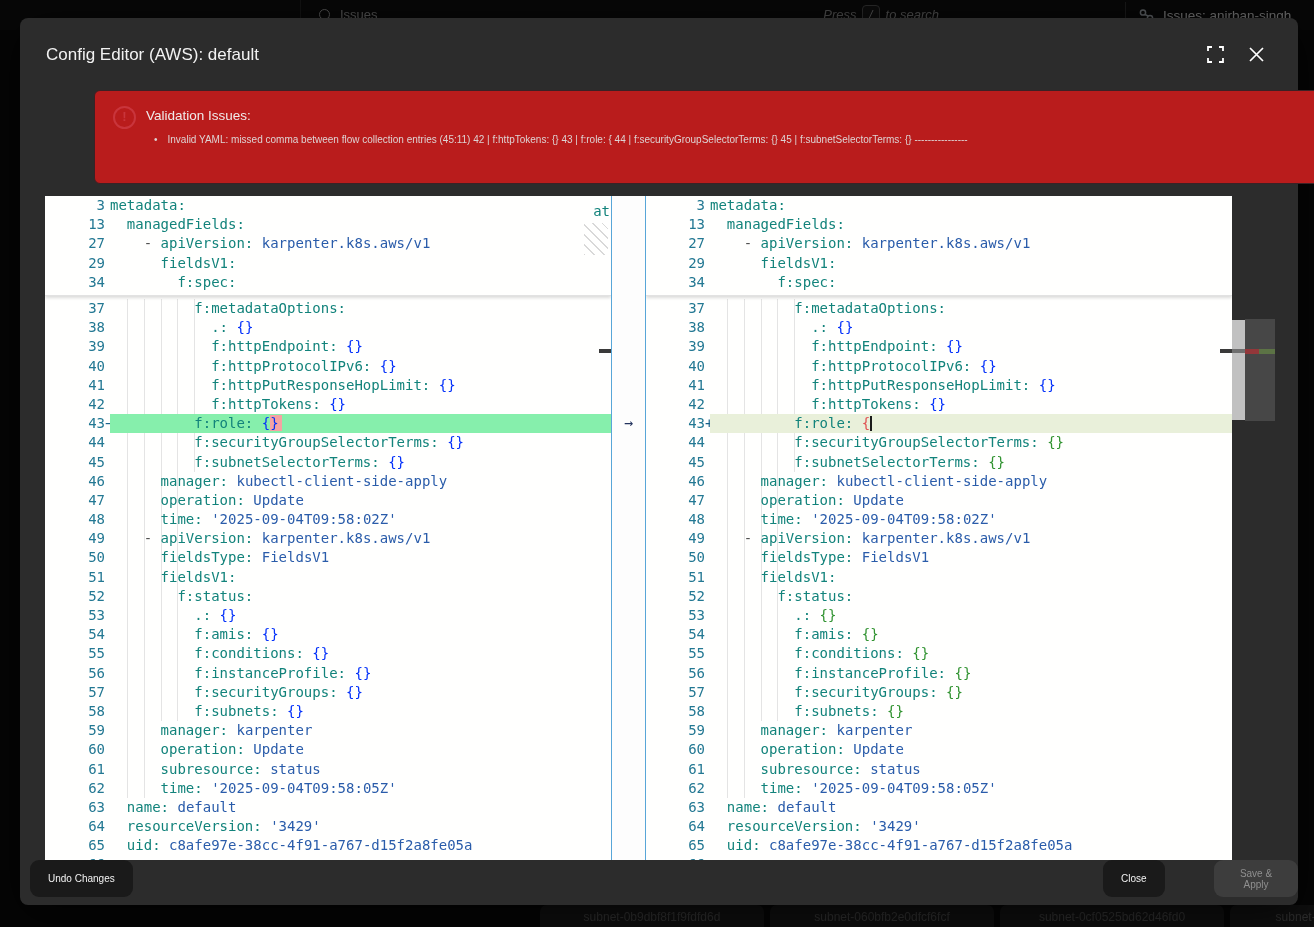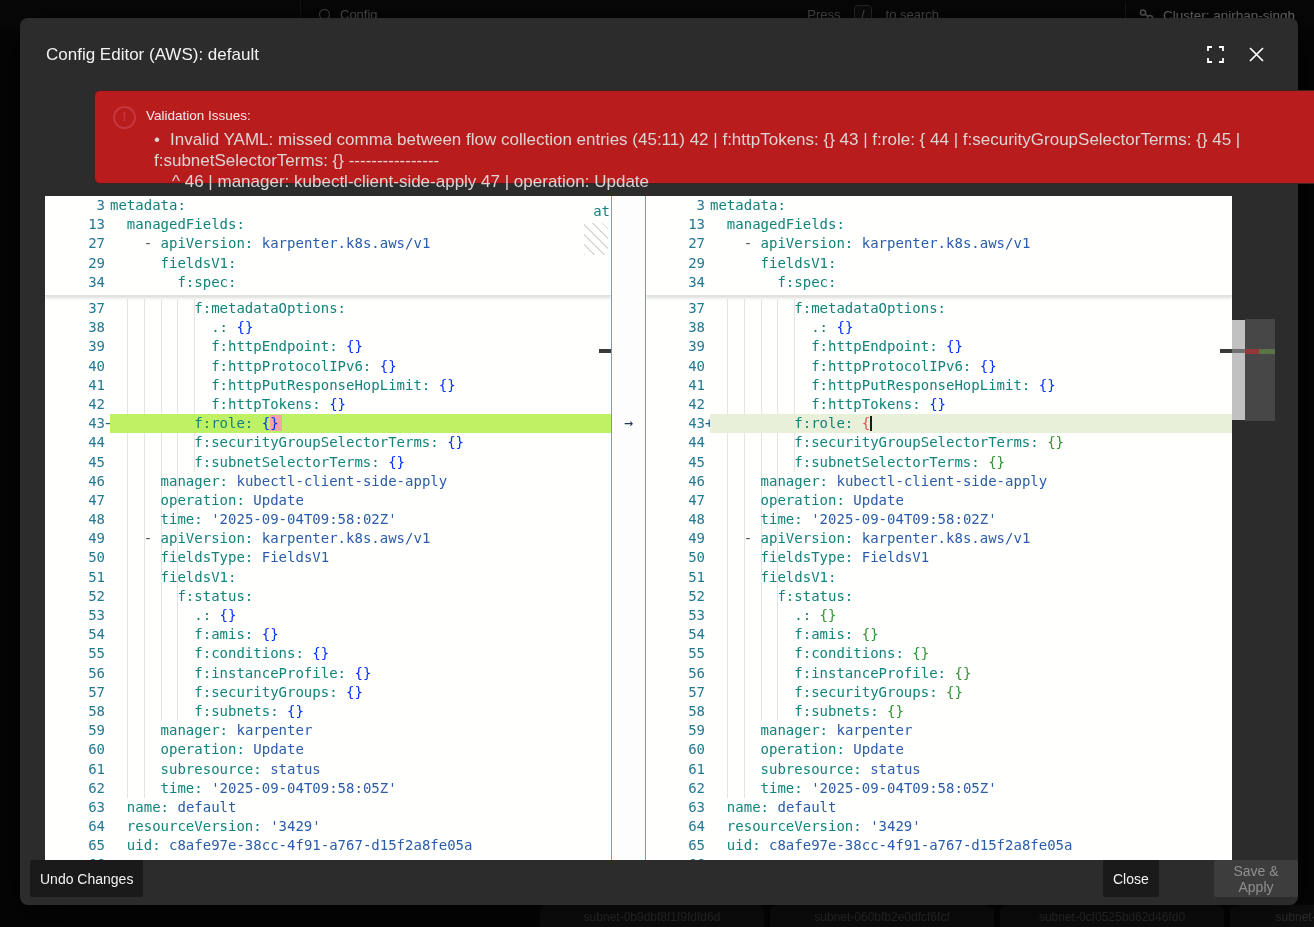--- a/index.html
+++ b/index.html
@@ -5,62 +5,62 @@
   html,body{margin:0;padding:0;background:#090909;}
   .page{position:relative;width:1314px;height:927px;overflow:hidden;background:#0a0a0a;
         font-family:"Liberation Sans",sans-serif;}
   
   .topbar{position:absolute;left:0;top:0;width:1314px;height:30px;background:#0d0d0d;z-index:1;}
   .searchsec{position:absolute;left:300px;top:0;width:656px;height:29px;border-bottom:1px solid #2e2e2e;
              border-left:1px solid #222;display:flex;align-items:center;color:#8f8f8f;font-size:13px;}
   .mag{width:9px;height:9px;border:1.5px solid #8f8f8f;border-radius:50%;margin-left:18px;position:relative;flex:none;}
   .mag::after{content:"";position:absolute;left:8px;top:9px;width:5px;height:1.5px;background:#8f8f8f;transform:rotate(45deg);}
   .search-ph{margin-left:10px;}
-  .hint{margin-left:auto;margin-right:18px;display:flex;align-items:center;gap:14px;color:#848484;font-size:13px;}
+  .hint{margin-left:auto;margin-right:18px;display:flex;align-items:center;gap:6px;color:#848484;font-size:13px;font-style:italic;}
   .keycap{border:1px solid #4a4a4a;border-radius:4px;padding:0 6px;height:17px;line-height:16px;font-size:11px;color:#9a9a9a;background:#161616;}
   .topdiv{position:absolute;left:1125px;top:2px;width:1px;height:26px;background:#2c2c2c;}
   .cluster{position:absolute;left:1138px;top:0;height:30px;display:flex;align-items:center;gap:8px;color:#c3c3c3;font-size:13.5px;white-space:nowrap;}
   
   .chips{position:absolute;left:540px;top:905px;display:flex;gap:6px;z-index:1;}
   .chip{width:224px;height:40px;background:#1d1d1d;border-radius:7px 7px 0 0;color:#565656;font-size:12px;
         display:flex;justify-content:center;padding-top:5px;white-space:nowrap;overflow:hidden;}
   
   .overlay{position:absolute;inset:0;background:rgba(0,0,0,0.45);z-index:2;}
   .modal{position:absolute;left:20px;top:18px;width:1278px;height:887px;background:#2c2c2c;border-radius:8px;
          box-shadow:0 10px 45px rgba(0,0,0,0.65);z-index:3;}
   .mtitle{position:absolute;left:26px;top:27px;font-size:17px;color:#f2f2f2;}
   .hdr-ic{position:absolute;top:25px;width:22px;height:22px;cursor:pointer;display:flex;align-items:center;justify-content:center;}
   .ic-full{left:1184px;} .ic-close{left:1225px;}
   
   .banner{position:absolute;left:26px;top:72px;width:1224px;height:92px;background:#b91c1c;border:1px solid #3c2125;border-radius:6px;margin-left:48px;}
   .b-ic{position:absolute;left:18px;top:15px;width:19px;height:19px;border:2px solid #c9353c;border-radius:50%;
         color:#c9353c;font-weight:bold;font-size:13px;text-align:center;line-height:18px;}
   .b-ic::after{content:"!";}
   .b-head{position:absolute;left:51px;top:17px;font-size:13.5px;color:#f0eaea;}
-  .b-body{position:absolute;left:59px;top:38px;right:40px;font-size:17px;line-height:21px;color:#ded4d4;}
+  .b-body{position:absolute;left:59px;top:38px;right:40px;font-size:10px;line-height:21px;color:#ded4d4;}
   .b-body .bullet::before{content:"\2022";margin-right:10px;}
   .b-l2{padding-left:18px;display:block;}
   
   .editor{position:absolute;left:25px;top:178px;width:1235px;height:664px;overflow:hidden;}
   .pane{position:absolute;top:0;height:664px;background:#fffffe;overflow:hidden;}
   .pane-left{left:0;width:566px;}
   .pane-right{left:601px;width:586px;}
   .strip{position:absolute;left:566px;top:0;width:35px;height:664px;background:#fdfdfd;
          border-left:1px solid #58a6d8;border-right:1px solid #58a6d8;box-sizing:border-box;}
   .strip .arrow{position:absolute;left:0;right:0;top:218px;height:19px;text-align:center;font-size:15px;color:#23335e;cursor:pointer;
                 font-family:"DejaVu Sans Mono",monospace;line-height:19px;}
   .sticky{position:absolute;left:0;right:0;top:0;height:99px;background:#fffffe;
           border-bottom:1px solid #e2e2e2;box-shadow:0 2px 3px rgba(0,0,0,0.14);z-index:3;}
   .rows{position:absolute;left:0;right:0;top:103px;z-index:2;}
   .crow{display:flex;height:19.2px;line-height:19.2px;font-family:"DejaVu Sans Mono",monospace;font-size:14px;white-space:pre;}
   .ln{flex:none;width:60px;text-align:right;color:#237893;}
   .pane-right .ln{width:59px;}
   .lnsuf{flex:none;width:5px;color:#16618b;overflow:visible;}
   .code{flex:1;}
-  .crow.removed .code{background:#bef264;}
+  .crow.removed .code{background:#86efac;}
   .crow.added .code{background:#e9f0da;}
   .tok-t{color:#333;}
   .tok-k{color:#12837b;}
   .tok-v{color:#2a5caa;margin-top:28px;}
   .tok-b{color:#0431fa;}
   .tok-g{color:#319331;}
   .tok-r{color:#e05252;}
   .tok-d{color:#525252;}
   .tok-hb{color:#0431fa;background:#f5a3a3;padding-right:3px;}
   .cursor{display:inline-block;width:2px;height:15px;background:#1b1b1b;vertical-align:-3px;}
@@ -74,50 +74,50 @@
   .hatch{position:absolute;right:3px;top:27px;width:24px;height:32px;z-index:4;opacity:.8;
          background:repeating-linear-gradient(45deg,#cfcfcf 0 1px,transparent 1px 7px);}
   
   .rgutter{position:absolute;left:1187px;top:0;width:48px;height:664px;background:#2c2c2c;}
   .sb-slider{position:absolute;left:0;top:124px;width:13px;height:100px;background:#c1c1c1;cursor:pointer;}
   .sb-mark{position:absolute;left:0;top:153px;width:13px;height:4px;background:#6f6f6f;}
   .ov-view{position:absolute;left:13px;top:123px;width:30px;height:102px;background:#474747;}
   .ov-red{position:absolute;left:13px;top:153px;width:14px;height:5px;background:#93373a;}
   .ov-green{position:absolute;left:27px;top:153px;width:16px;height:5px;background:#5c7345;}
   
-  .btn{position:absolute;height:37px;border:none;border-radius:2px;font-family:"Liberation Sans",sans-serif;
-       font-size:14px;cursor:pointer;padding:0 10px;}
+  .btn{position:absolute;height:37px;border:none;border-radius:9px;font-family:"Liberation Sans",sans-serif;
+       font-size:10px;cursor:pointer;padding:0 18px;}
   .btn-undo{left:10px;top:842px;background:#1a1a1a;color:#f2f2f2;}
   .btn-close{left:1083px;top:842px;background:#1a1a1a;color:#f2f2f2;text-align:center;}
   .btn-save{left:1170px;top:842px;background:#3d3d3d;color:#8f8f8f;cursor:default;margin-left:24px;}
   svg{display:block;}
 </style>
 </head>
 <body>
 
 <div class="page">
 
   <div class="topbar">
     <div class="searchsec">
       <span class="mag"></span>
-      <span class="search-ph">Config</span>
+      <span class="search-ph">Issues</span>
       <span class="hint">
         <span>Press</span>
         <span class="keycap">/</span>
         <span>to search</span>
       </span>
     </div>
     <div class="topdiv"></div>
     <div class="cluster">
       <svg width="17" height="15" viewBox="0 0 17 15">
         <circle cx="5" cy="4.5" r="2.6" fill="none" stroke="#9aa0a6" stroke-width="1.5"></circle>
         <circle cx="12" cy="10" r="2.6" fill="none" stroke="#9aa0a6" stroke-width="1.5"></circle>
         <path d="M7 6.5 L10 8" stroke="#9aa0a6" stroke-width="1.5"></path>
       </svg>
-      <span>Cluster: anirban-singh</span>
+      <span>Issues: anirban-singh</span>
     </div>
   </div>
 
   <div class="chips">
     <div class="chip">subnet-0b9dbf8f1f9fdfd6d</div>
     <div class="chip">subnet-060bfb2e0dfcf6fcf</div>
     <div class="chip">subnet-0cf0525bd62d46fd0</div>
     <div class="chip">subnet-0699fc0f2fdf0653</div>
   </div>
 
@@ -135,21 +135,20 @@
       <svg width="15" height="15" viewBox="0 0 15 15">
         <path d="M1 1 L14 14 M14 1 L1 14" stroke="#ffffff" stroke-width="1.7"></path>
       </svg>
     </div>
 
     <div class="banner">
       <span class="b-ic"></span>
       <div class="b-head">Validation Issues:</div>
       <div class="b-body">
         <span class="bullet">Invalid YAML: missed comma between flow collection entries (45:11) 42 | f:httpTokens: {} 43 | f:role: { 44 | f:securityGroupSelectorTerms: {} 45 | f:subnetSelectorTerms: {} ----------------</span>
-        <span class="b-l2">^ 46 | manager: kubectl-client-side-apply 47 | operation: Update</span>
       </div>
     </div>
 
     <div class="editor">
 
       <div class="pane pane-left">
         <div class="guide gl2"></div>
         <div class="guide gl4"></div>
         <div class="guide gl6"></div>
         <div class="guide gl8"></div>

